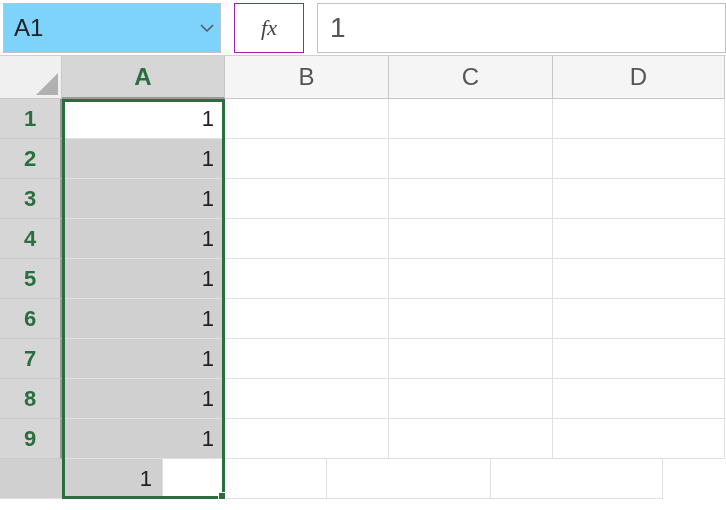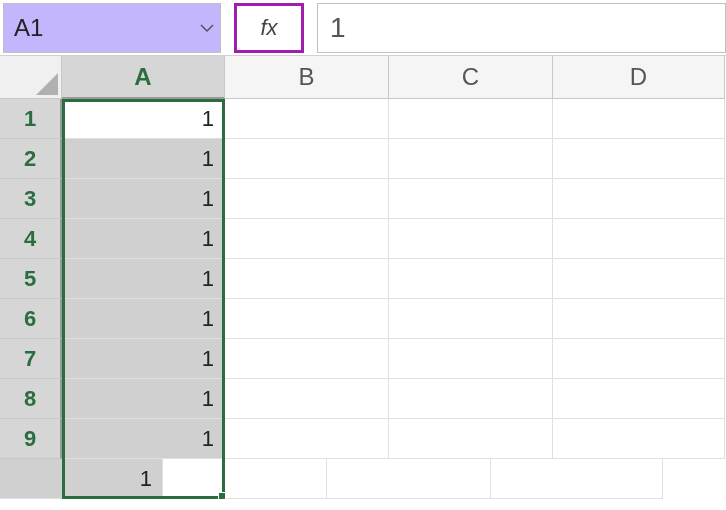--- a/index.html
+++ b/index.html
@@ -23,45 +23,45 @@
       width: 218px;
       height: 50px;
       border: 1px solid #c0c0c0;
       display: flex;
       align-items: center;
       padding: 0 10px;
       font-size: 24px;
       color: #222;
       margin: 2px 3px 2px 3px;
       position: relative;
-      background: #c4b5fd;
+      background: #7dd3fc;
     }
     
     .name-box-dropdown {
       position: absolute;
       right: 6px;
       top: 50%;
       transform: translateY(-50%);
       font-size: 14px;
       color: #555;
     }
     
     .fx-button {
       width: 70px;
       height: 50px;
-      border: 3px solid #a21caf;
+      border: 1px solid #a21caf;
       display: flex;
       align-items: center;
       justify-content: center;
       font-style: italic;
       font-size: 22px;
       color: #444;
       margin: 2px 3px 2px 10px;
       background: #ffffff;
-      font-family: Liberation Sans, sans-serif;
+      font-family: Liberation Serif, serif;
     }
     
     .formula-bar {
       flex: 1;
       height: 50px;
       border: 1px solid #c0c0c0;
       display: flex;
       align-items: center;
       padding: 0 12px;
       font-size: 28px;

